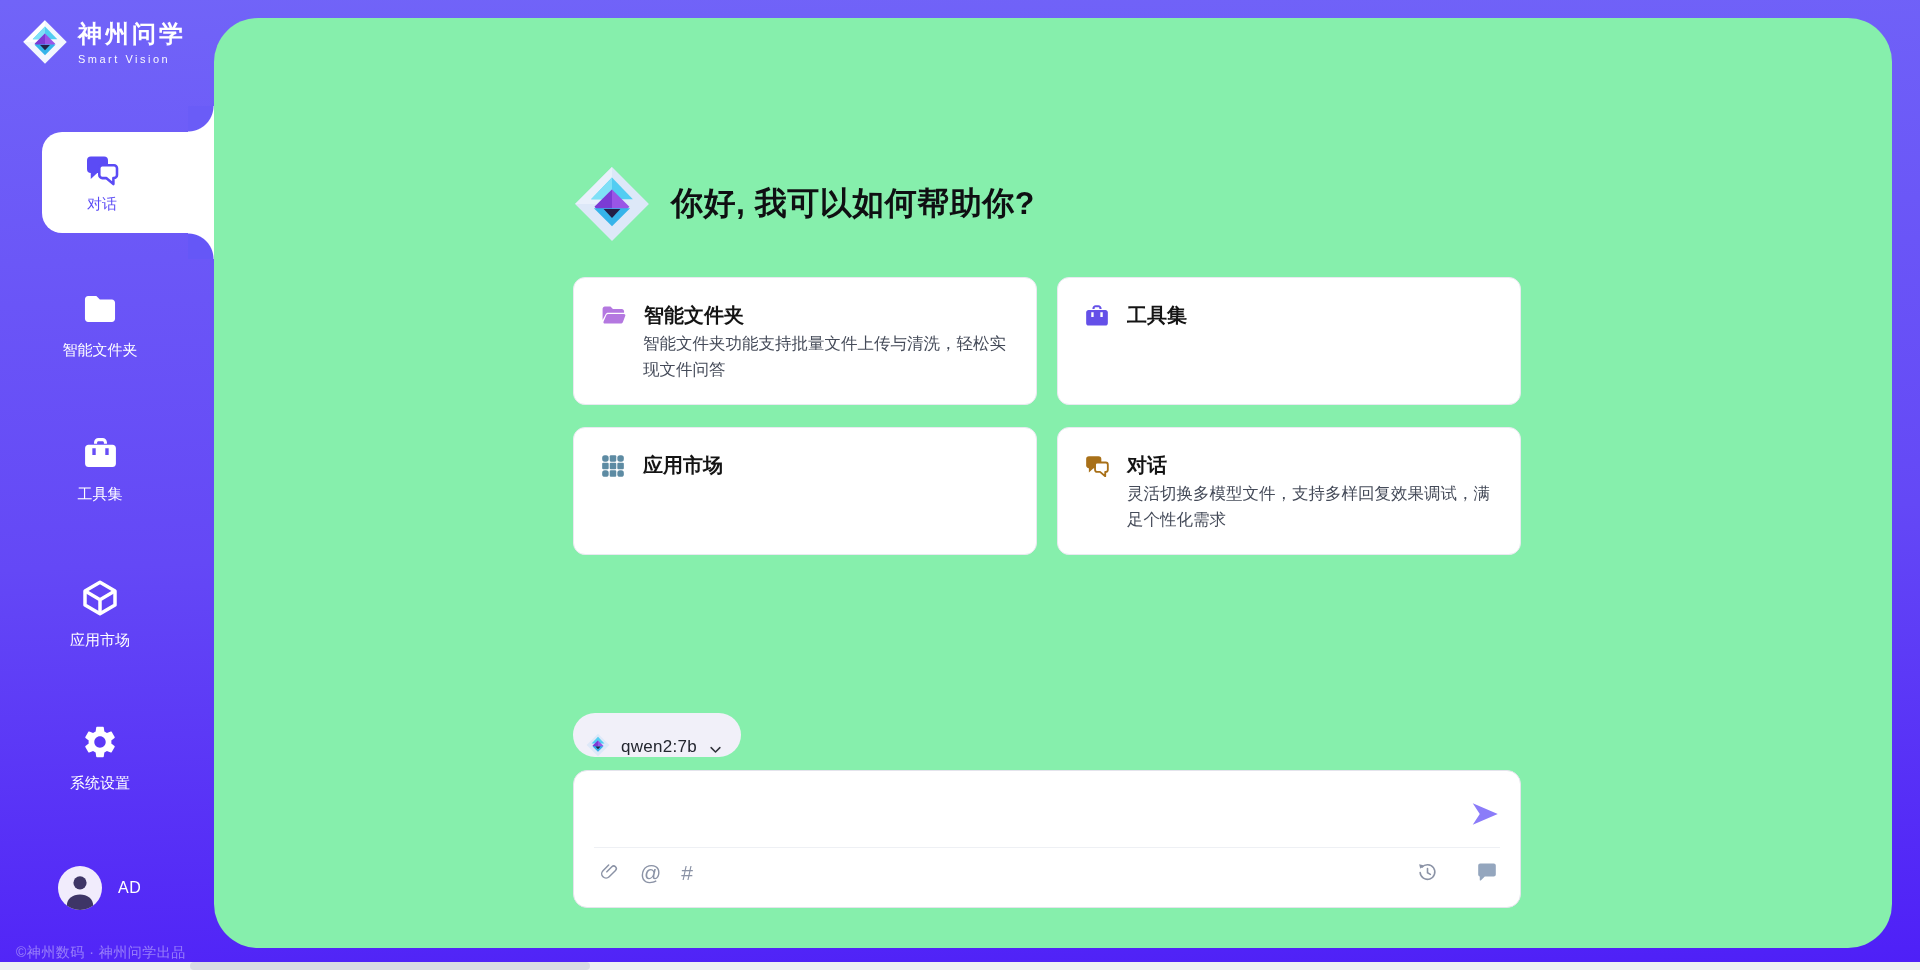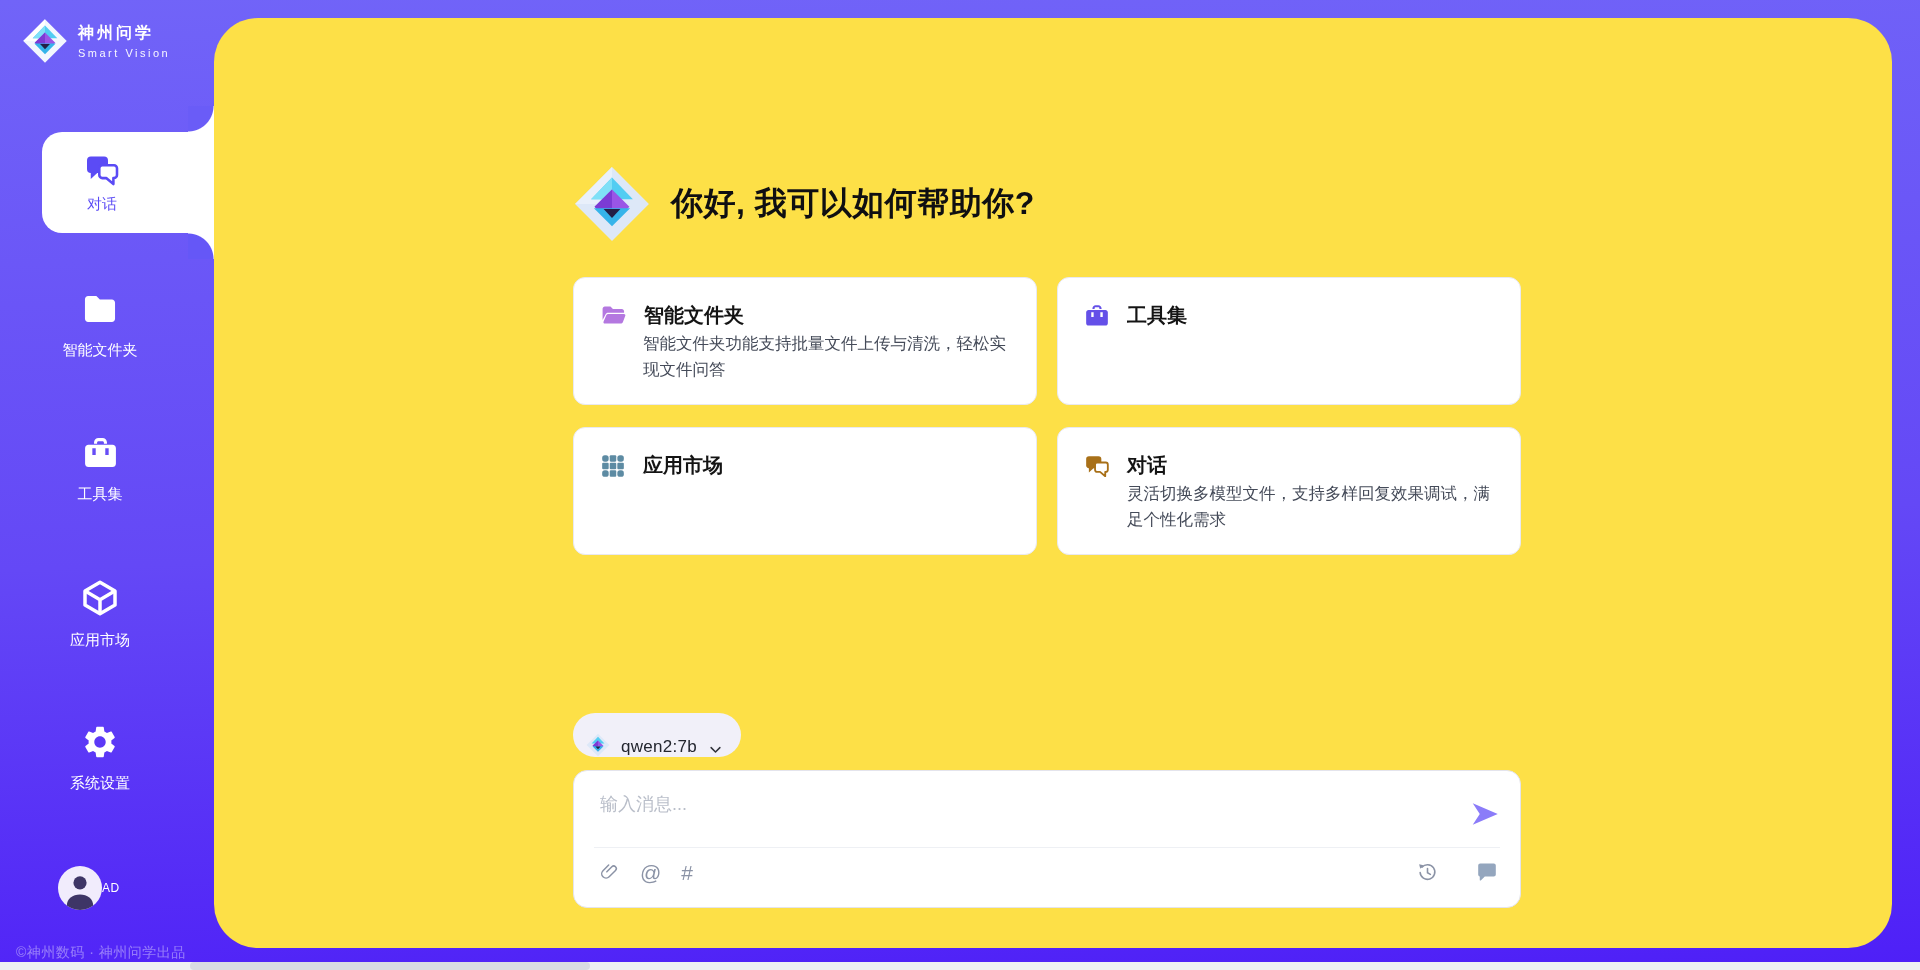--- a/index.html
+++ b/index.html
@@ -6,28 +6,28 @@
   html,body { width:1920px; height:970px; overflow:hidden; }
   body {
     font-family:"Liberation Sans","DejaVu Sans",sans-serif;
     background:linear-gradient(178deg,#7164f8 0%,#6448f6 55%,#4e1ff7 100%);
     position:relative; color:#111;
   }
 
   
   .surface {
     position:absolute; left:214px; top:18px; width:1678px; height:930px;
-    background:#fde047; border-radius:44px;
+    background:#86efac; border-radius:44px;
   }
 
   
   .sidebar { position:absolute; left:0; top:0; width:214px; height:100%; }
   .brand { position:absolute; left:22px; top:18px; display:flex; align-items:center; gap:10px; }
   .brand-text { color:#fff; }
-  .brand-name { font-size:16px; font-weight:bold; letter-spacing:3px; }
+  .brand-name { font-size:24px; font-weight:bold; letter-spacing:3px; }
   .brand-sub  { font-size:11px; letter-spacing:2.5px; margin-top:3px; opacity:.95; }
 
   .nav-tab {
     position:absolute; left:42px; top:132px; width:172px; height:101px;
     background:#fff; border-radius:20px 0 0 20px;
     display:flex; flex-direction:column; align-items:center; justify-content:center;
     padding-right:52px; gap:7px; cursor:pointer;
   }
   .nav-tab .label { color:#5b4bf5; font-size:15px; }
   .flare-top {
@@ -44,21 +44,21 @@
   }
   .nav-item .label { display:block; font-size:15px; margin-top:9px; }
   .nav-item svg { display:inline-block; }
   .ni-folder { top:290px; } .ni-toolset { top:435px; } .ni-market { top:578px; } .ni-settings { top:723px; }
 
   .user-row { position:absolute; left:58px; top:866px; display:flex; align-items:center; cursor:pointer; }
   .avatar {
     width:44px; height:44px; border-radius:50%; background:#f1ecfc; overflow:hidden;
     display:flex; align-items:flex-end; justify-content:center;
   }
-  .user-name { color:#fff; font-size:12px; letter-spacing:.5px; }
+  .user-name { color:#fff; font-size:16px; margin-left:16px; letter-spacing:.5px; }
   .side-footer {
     position:absolute; left:16px; bottom:8px; color:rgba(255,255,255,.4); font-size:14px; letter-spacing:.5px;
     white-space:nowrap;
   }
 
   
   .content-top { position:absolute; left:359px; top:147px; width:948px; }
   .greeting { display:flex; align-items:center; gap:20px; }
   .greeting h1 { font-size:32px; font-weight:bold; color:#0f0f12; letter-spacing:.5px; }
 
@@ -268,21 +268,20 @@
       <polygon points="15,31 41,31 28,44" fill="#35b4ea"></polygon>
       <polygon points="22,31.5 34,31.5 28,38" fill="#232046"></polygon>
     </svg>
     <span class="model-name">qwen2:7b</span>
     <svg width="15" height="15" viewBox="0 0 24 24">
       <polyline points="5,9 12,16 19,9" fill="none" stroke="#30323a" stroke-width="2.4" stroke-linecap="round" stroke-linejoin="round"></polyline>
     </svg>
   </div>
 
   <div class="composer">
-    <textarea placeholder="输入消息..." style=""></textarea>
 
     <button class="send-btn">
       <svg width="30" height="30" viewBox="0 0 24 24">
         <polygon points="3,3.4 23,12 3,20.6 8.6,12" fill="#8b7cf9"></polygon>
       </svg>
     </button>
 
     <div class="composer-divider"></div>
 
     <div class="composer-toolbar">

